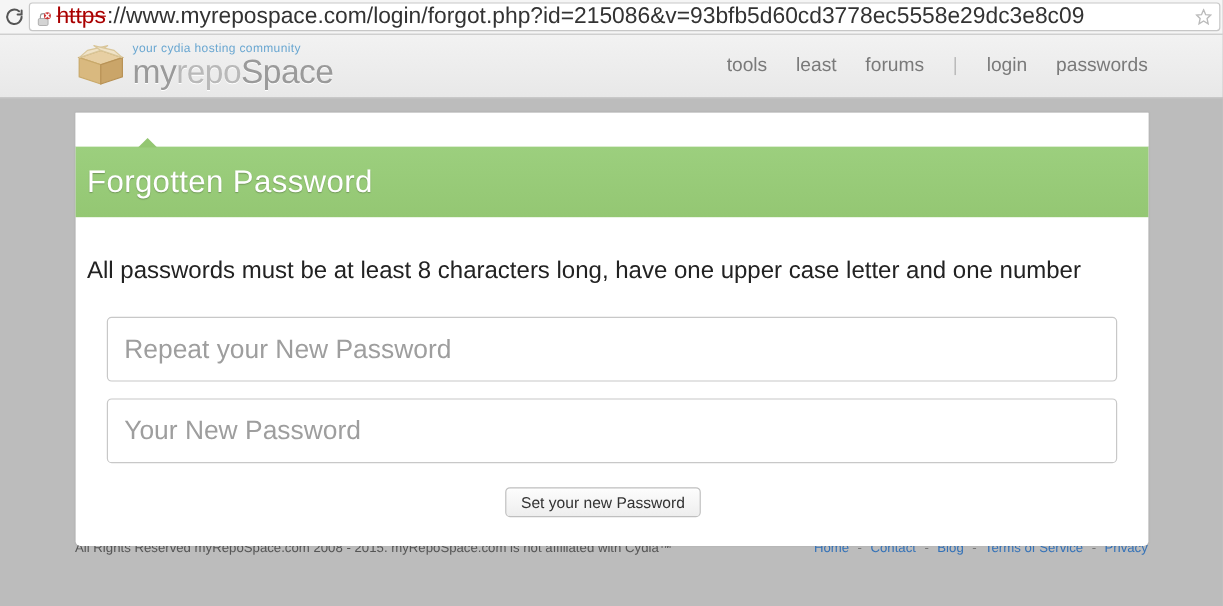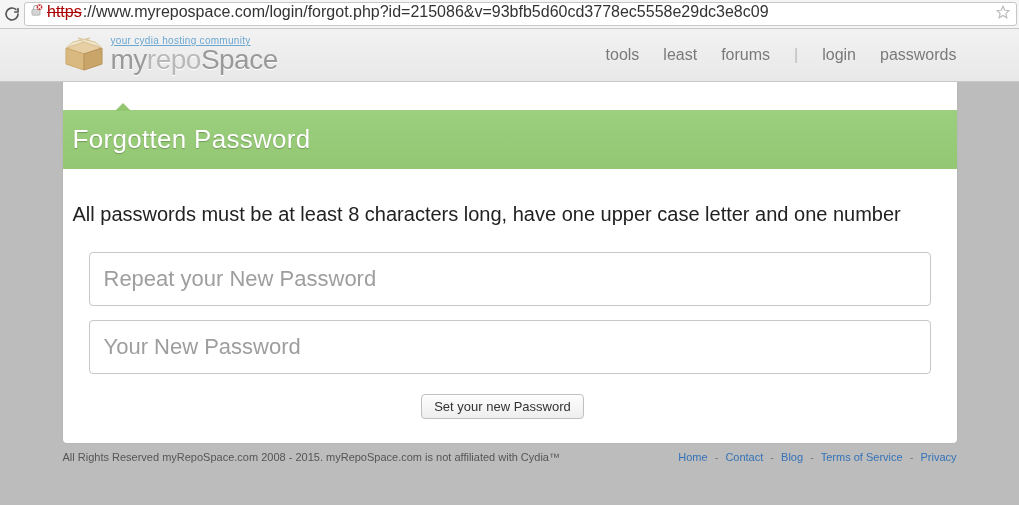--- a/index.html
+++ b/index.html
@@ -33,22 +33,23 @@
     font-size: 16px;
     margin-right: 2px;
   }
   .address-bar {
     flex: 1;
     height: 22px;
     background: #fff;
     border: 1px solid #c7c7c7;
     border-radius: 3px;
     display: flex;
+    align-items: center;
     padding: 0 4px;
-    font-size: 16px;
+    font-size: 19px;
     color: #333;
     overflow: hidden;
   }
   .ssl-icon {
     width: 14px;
     height: 14px;
     margin-right: 4px;
     flex: none;
   }
   .https-strike {
@@ -102,21 +103,20 @@
   .logo-text {
     display: flex;
     flex-direction: column;
     line-height: 1;
   }
   .tagline {
     font-size: 10px;
     color: #6aa7d1;
     margin-bottom: 0;
     letter-spacing: .3px;
-    text-decoration: underline;
   }
   .brand {
     font-size: 28px;
     color: #9a9a9a;
     letter-spacing: -.5px;
     font-weight: 400;
     text-shadow: 0 1px 0 #fff;
   }
   .brand .mid { color: #b9b9b9; }
   .navlinks {
@@ -132,21 +132,21 @@
     cursor: pointer;
   }
   .navlinks .sep { color: #bbb; }
 
   
   .page {
     width: 894px;
     margin: 0 auto;
     background: #ffffff;
     position: relative;
-    top: 0;
+    top: 12px;
     box-shadow: 0 0 2px rgba(0,0,0,.08);
     border-radius: 0 0 4px 4px;
   }
   .page-pad-top {
     height: 28px;
     background: #fff;
     position: relative;
   }
   .arrow-notch {
     position: absolute;

